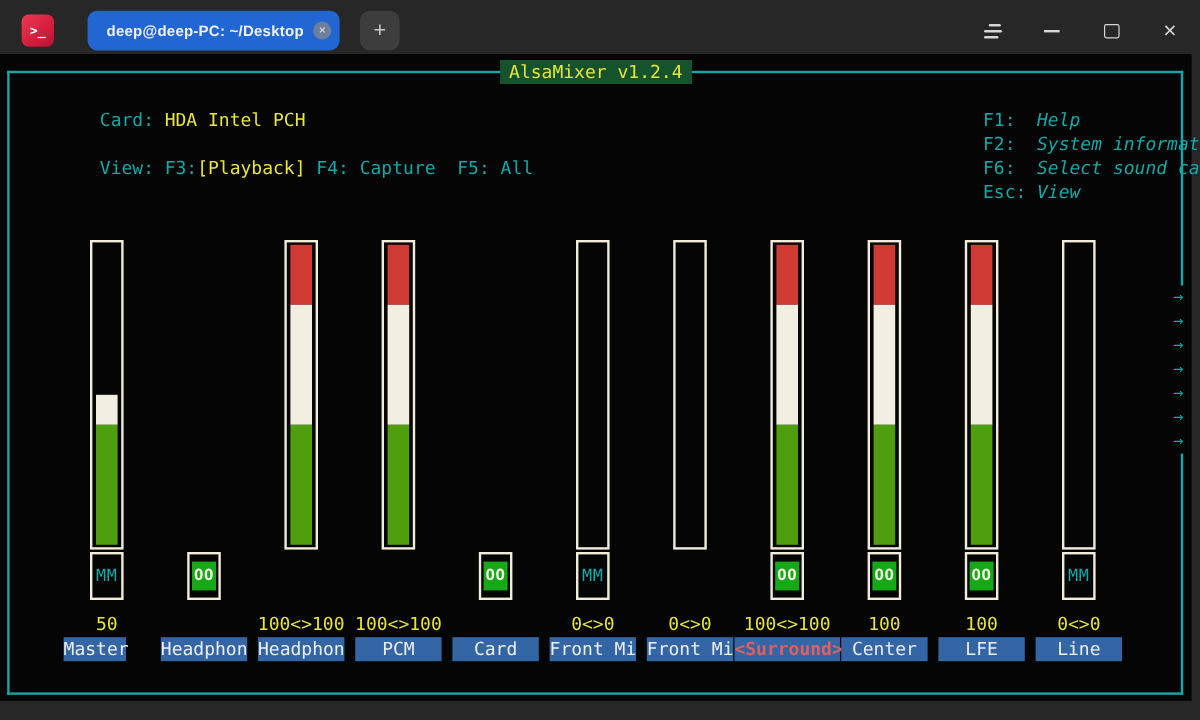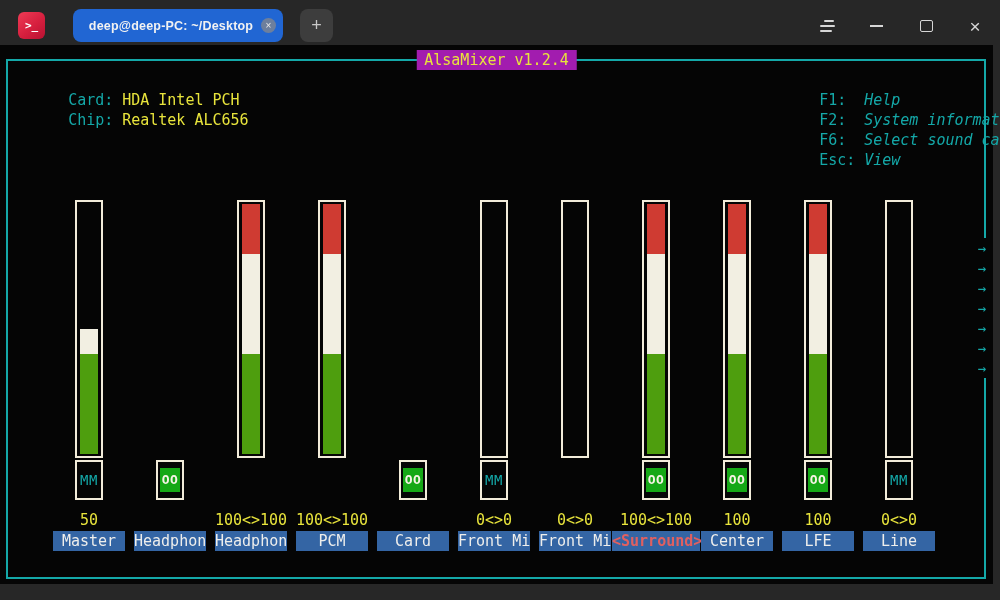--- a/index.html
+++ b/index.html
@@ -49,23 +49,23 @@
   .close-glyph{font-size:19px;font-weight:300;line-height:19px;font-family:"Liberation Sans",sans-serif;}
 
   
   .terminal{
     position:absolute;left:0;top:45px;width:993px;height:539px;background:#050505;
     color:var(--teal);font-size:15px;line-height:20px;
   }
   .fline{position:absolute;background:var(--teal);}
   .mixer-title{
     position:absolute;top:5px;left:50%;transform:translateX(-50%);
-    background:#a21caf;padding:0 8px;color:var(--yellow);white-space:pre;z-index:3;
-  }
-  .trow{position:absolute;left:14px;white-space:pre;}
+    background:#14532d;padding:0 8px;color:var(--yellow);white-space:pre;z-index:3;
+  }
+  .trow{position:absolute;left:29px;white-space:pre;}
   .tlabel{display:inline-block;width:54px;color:var(--teal);}
   .tval{color:var(--yellow);}
   .hrow{position:absolute;left:765px;white-space:pre;}
   .hkey{display:inline-block;width:45px;color:var(--teal);}
   .hlabel{color:var(--teal);font-style:italic;}
 
   
   .vbar{
     position:absolute;top:155px;width:28px;height:258px;box-sizing:border-box;
     border:2px solid var(--outline);background:#050505;
@@ -129,22 +129,22 @@
     <div class="fline" style="left:6px;top:14px;width:980px;height:2px"></div>
     <div class="fline" style="left:6px;top:532px;width:980px;height:2px"></div>
     <div class="fline" style="left:984px;top:14px;width:2px;height:179px"></div>
     <div class="fline" style="left:984px;top:333px;width:2px;height:201px"></div>
 
     <div class="mixer-title">AlsaMixer v1.2.4</div>
 
     <div class="trow" style="top:25px">
       <span class="tlabel">Card:</span><span class="tval">HDA Intel PCH</span>
     </div>
-    <div class="trow" style="top:45px">
-      <span class="tlabel">Chip:</span><span class="tval">Realtek ALC656</span>
+    <div class="trow" style="top:65px">
+      <span class="tlabel">View:</span><span>F3:</span><span class="tval">[Playback]</span><span> F4: Capture  F5: All</span>
     </div>
 
     <div class="hrow" style="top:25px">
       <span class="hkey">F1:</span><span class="hlabel">Help</span>
     </div>
     <div class="hrow" style="top:45px">
       <span class="hkey">F2:</span><span class="hlabel">System information</span>
     </div>
     <div class="hrow" style="top:65px">
       <span class="hkey">F6:</span><span class="hlabel">Select sound card</span>
@@ -157,21 +157,21 @@
         <div class="vbar" style="left: 75px;">
           <div class="vfill">
             <div class="seg-white" style="height: 10%;"></div>
             <div class="seg-green" style="height: 40%;"></div>
           </div>
         </div>
         <div class="swbox" style="left: 75px;">
           <div class="sw-off">MM</div>
         </div>
         <div class="chval" style="left: 39px;">50</div>
-        <div class="chlabel" style="width: 72px; left: 53px;"><span>Master</span></div>
+        <div class="chlabel" style="width: 52px; left: 53px;"><span>Master</span></div>
         <div class="swbox" style="left: 156px;">
           <div class="sw-on">OO</div>
         </div>
         <div class="chval" style="left: 120px;"></div>
         <div class="chlabel" style="width: 72px; left: 134px;"><span>Headphon</span></div>
         <div class="vbar" style="left: 237px;">
           <div class="vfill">
             <div class="seg-red" style="height: 20%;"></div>
             <div class="seg-white" style="height: 40%;"></div>
             <div class="seg-green" style="height: 40%;"></div>

